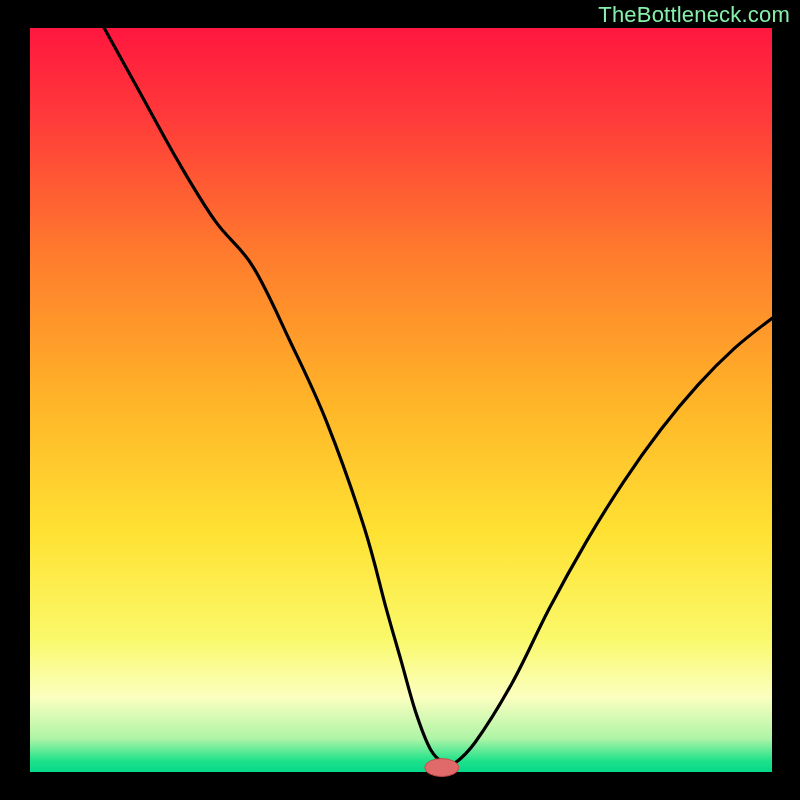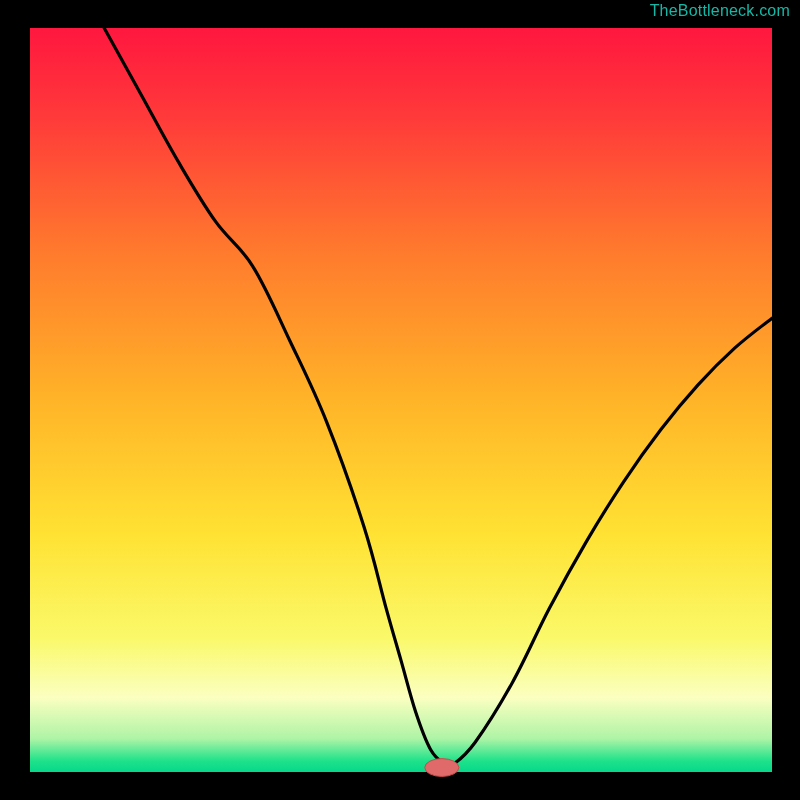--- a/index.html
+++ b/index.html
@@ -16,22 +16,22 @@
     left: 0;
     top: 0;
     width: 800px;
     height: 800px;
     background: #000;
   }
   .watermark {
     position: absolute;
     top: 2px;
     right: 10px;
-    color: #14b8a6;
-    font-size: 16px;
+    color: #86efac;
+    font-size: 22px;
     font-weight: 500;
     letter-spacing: 0.2px;
     z-index: 5;
     user-select: none;
   }
   svg {
     display: block;
   }
 </style>
 </head>

